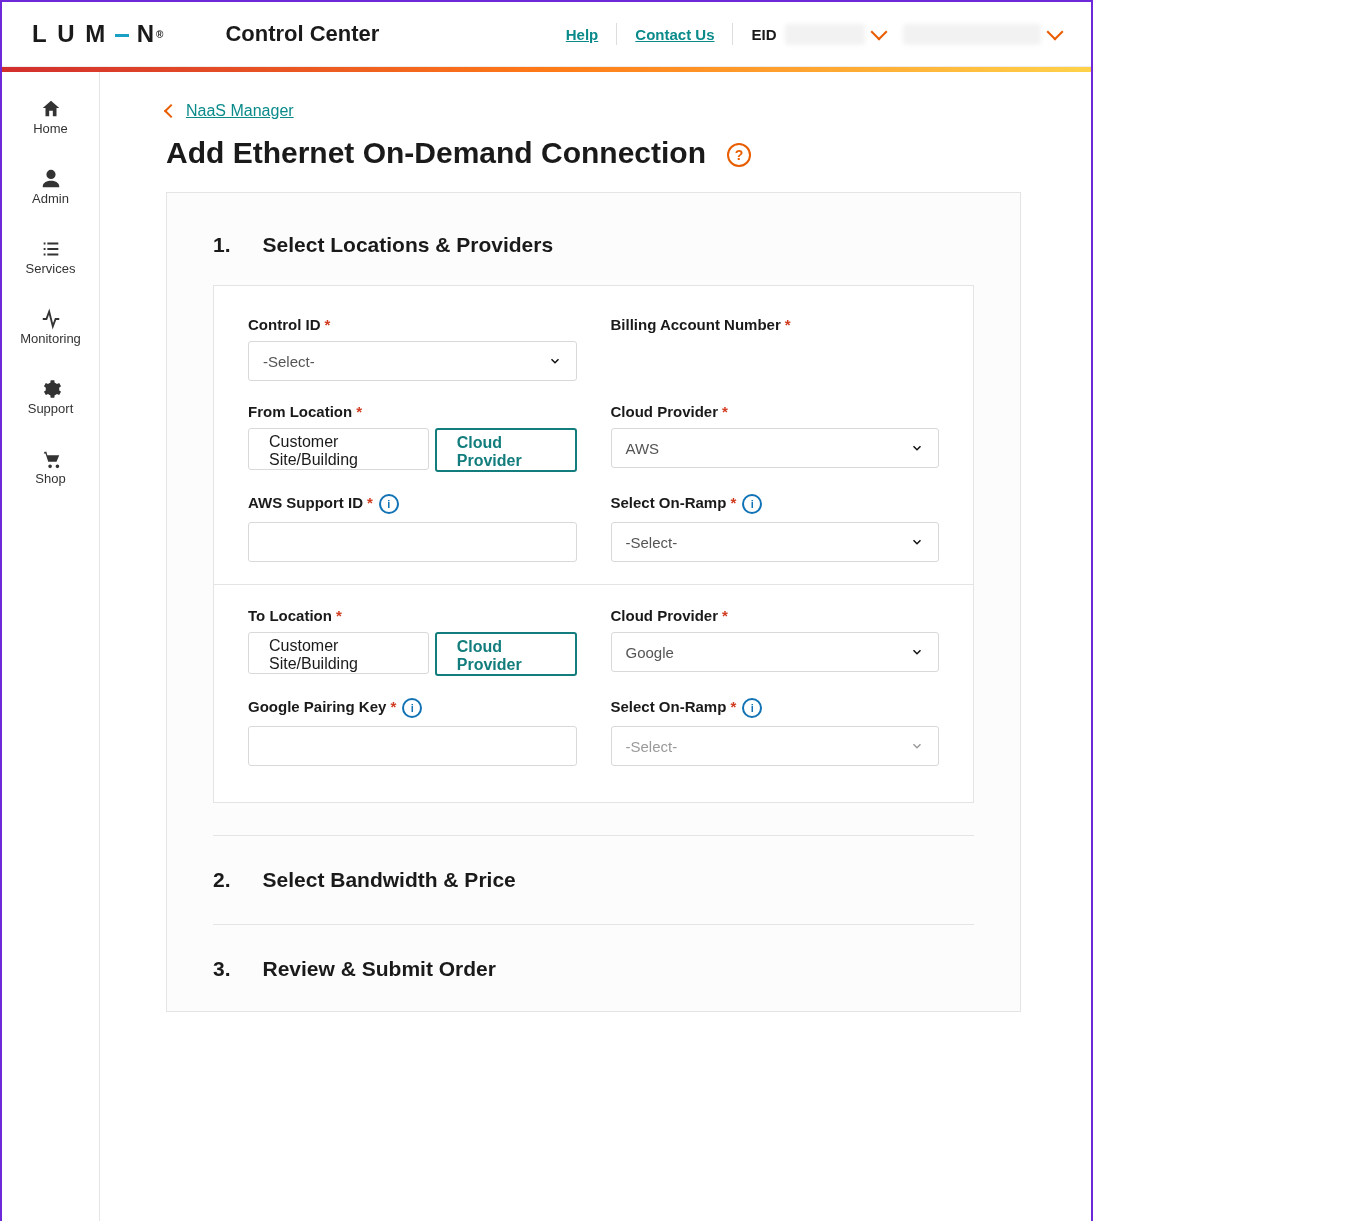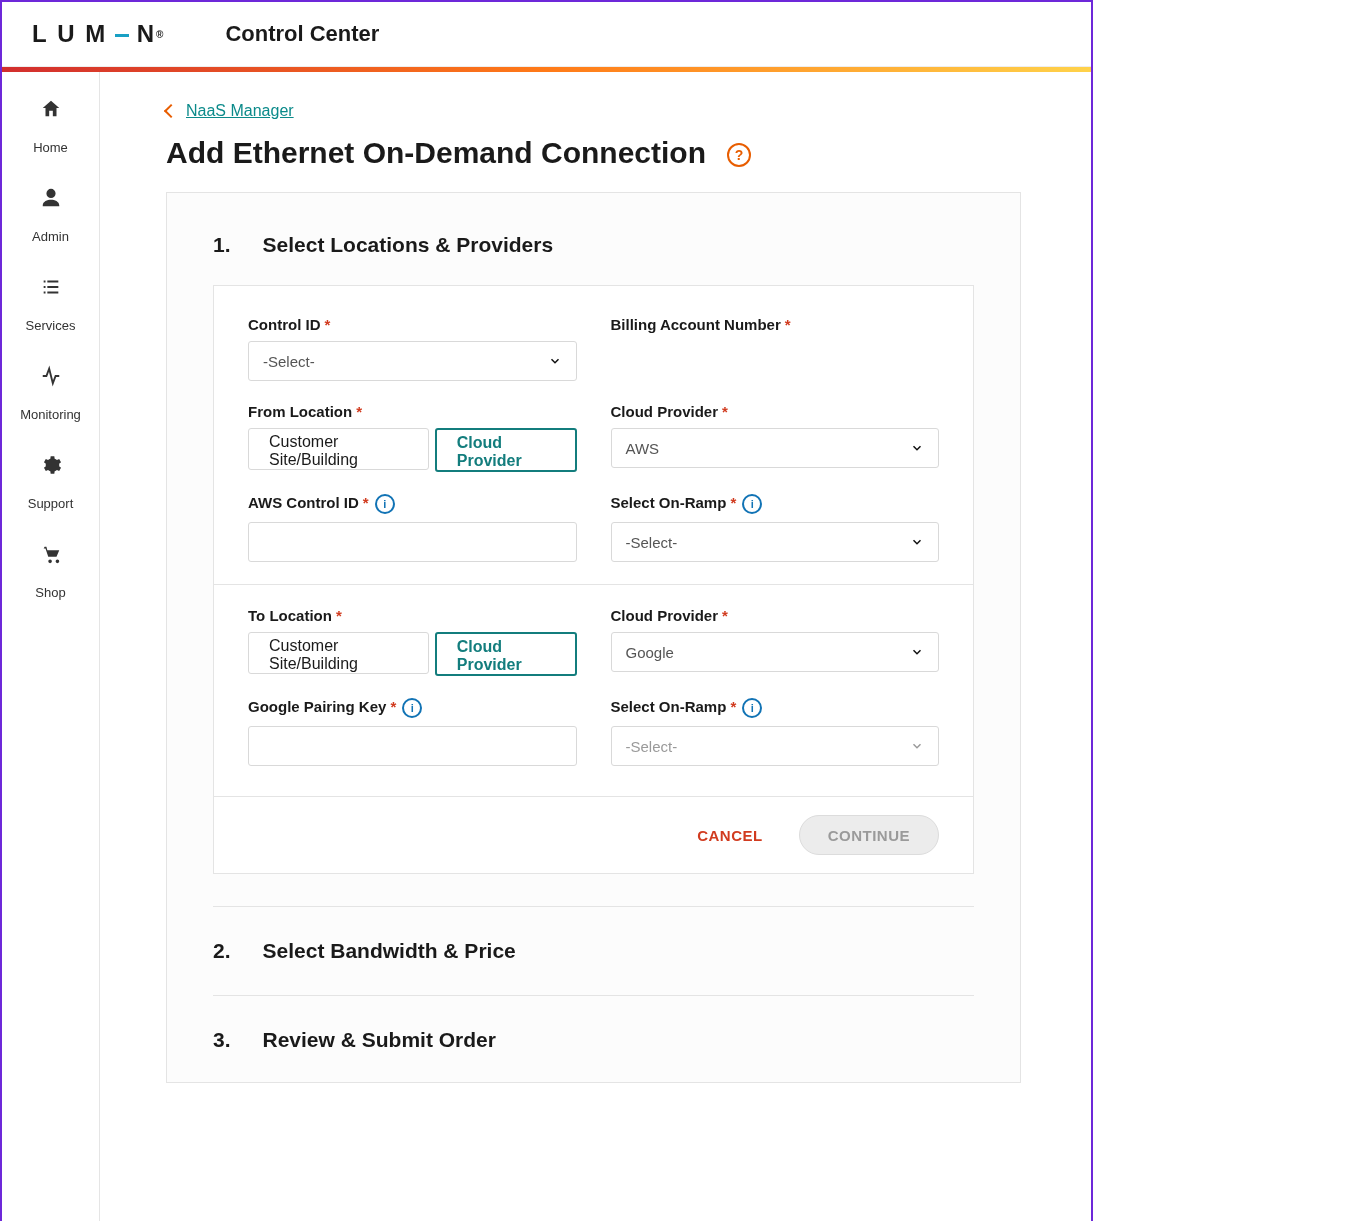--- a/index.html
+++ b/index.html
@@ -31,21 +31,21 @@
   .top-right a{font-weight:700;}
   .eid{display:flex;align-items:center;gap:8px;}
   .eid-label{font-weight:700;}
   .blur{background:#f2f2f2;color:#f2f2f2;border-radius:3px;padding:2px 14px;filter:blur(2px);}
   .caret{display:inline-block;width:10px;height:10px;border-right:2px solid var(--orange);border-bottom:2px solid var(--orange);transform:rotate(45deg);margin-top:-4px;}
   
   .accent{height:5px;background:linear-gradient(90deg,#d22e2e 0%,#ff7a18 50%,#ffd24a 100%);}
   
   .layout{display:flex;min-height:1150px;}
   .sidebar{width:97px;border-right:1px solid #e5e5e5;padding-top:14px;display:flex;flex-direction:column;align-items:center;gap:8px;}
-  .navitem{display:flex;flex-direction:column;align-items:center;gap:20px;width:100%;padding:12px 0;cursor:pointer;color:#333;font-size:13px;}
+  .navitem{display:flex;flex-direction:column;align-items:center;gap:1px;width:100%;padding:12px 0;cursor:pointer;color:#333;font-size:13px;}
   .navitem svg{width:22px;height:22px;fill:#333;}
   .navicon{display:flex;align-items:center;justify-content:center;}
   
   .main{flex:1;padding:30px 70px 50px 66px;}
   .breadcrumb{display:flex;align-items:center;gap:10px;color:var(--teal);font-size:16px;margin-bottom:10px;}
   .bc-caret{display:inline-block;width:8px;height:8px;border-left:2px solid var(--orange);border-bottom:2px solid var(--orange);transform:rotate(45deg);}
   .page-title-row{display:flex;align-items:center;gap:21px;}
   h1.page-title{font-size:30px;font-weight:800;margin:6px 0 22px;}
   .help-ic{display:inline-flex;align-items:center;justify-content:center;width:20px;height:20px;border:2px solid var(--orange);border-radius:50%;color:var(--orange);font-weight:800;font-size:14px;margin-top:-12px;}
   .panel{border:1px solid var(--border-light);background:#fcfcfc;padding:40px 46px 30px;}
@@ -81,20 +81,35 @@
 </head>
 <body>
 
 <div class="frame">
 
   <div class="topbar">
     <div class="logo">
       L&nbsp;U&nbsp;M&nbsp;<span class="e"><span class="e-bar"></span></span>&nbsp;N<sup>®</sup>
     </div>
     <div class="cc">Control Center</div>
+    <div class="top-right">
+      <a href="#">Help</a>
+      <span class="sep"></span>
+      <a href="#">Contact Us</a>
+      <span class="sep"></span>
+      <div class="eid">
+        <span class="eid-label">EID</span>
+        <span class="blur">xxxxxxx</span>
+        <span class="caret"></span>
+      </div>
+      <div class="eid">
+        <span class="blur" style="width:110px">xxxxxxxxxxxx</span>
+        <span class="caret"></span>
+      </div>
+    </div>
   </div>
   <div class="accent"></div>
 
   <div class="layout">
 
     <div class="sidebar">
       <div class="navitem">
         <span class="navicon">
             <svg viewBox="0 0 24 24">
               <path d="M12 3l9 8h-3v9h-4v-6H10v6H6v-9H3z"></path>
@@ -201,21 +216,21 @@
                     <svg viewBox="0 0 24 24">
                       <path d="M6 9l6 6 6-6" fill="none" stroke="#111" stroke-width="2.5"></path>
                     </svg>
                   </span>
               </div>
             </div>
           </div>
 
           <div class="row">
             <div class="col-half">
-              <label class="fld"><span>AWS Control ID</span><span class="req">*</span><span class="info-ic">i</span></label>
+              <label class="fld"><span>AWS Support ID</span><span class="req">*</span><span class="info-ic">i</span></label>
               <input class="input" type="text" value="" style="">
             </div>
             <div class="col-half">
               <label class="fld"><span>Select On-Ramp</span><span class="req">*</span><span class="info-ic">i</span></label>
               <div class="select">
                 <span class="placeholder">-Select-</span>
                 <span class="sel-arrow">
                     <svg viewBox="0 0 24 24">
                       <path d="M6 9l6 6 6-6" fill="none" stroke="#111" stroke-width="2.5"></path>
                     </svg>
@@ -262,24 +277,20 @@
                 <span class="placeholder">-Select-</span>
                 <span class="sel-arrow gray">
                     <svg viewBox="0 0 24 24">
                       <path d="M6 9l6 6 6-6" fill="none" stroke="#9a9a9a" stroke-width="2.5"></path>
                     </svg>
                   </span>
               </div>
             </div>
           </div>
 
-          <div class="card-footer">
-            <button class="btn-cancel">CANCEL</button>
-            <button class="btn-continue">CONTINUE</button>
-          </div>
         </div>
 
         <div class="step-head sub">
           <span class="step-num">2.</span>
           <span>Select Bandwidth &amp; Price</span>
         </div>
 
         <div class="step-head sub" style="margin-bottom:0">
           <span class="step-num">3.</span>
           <span>Review &amp; Submit Order</span>

